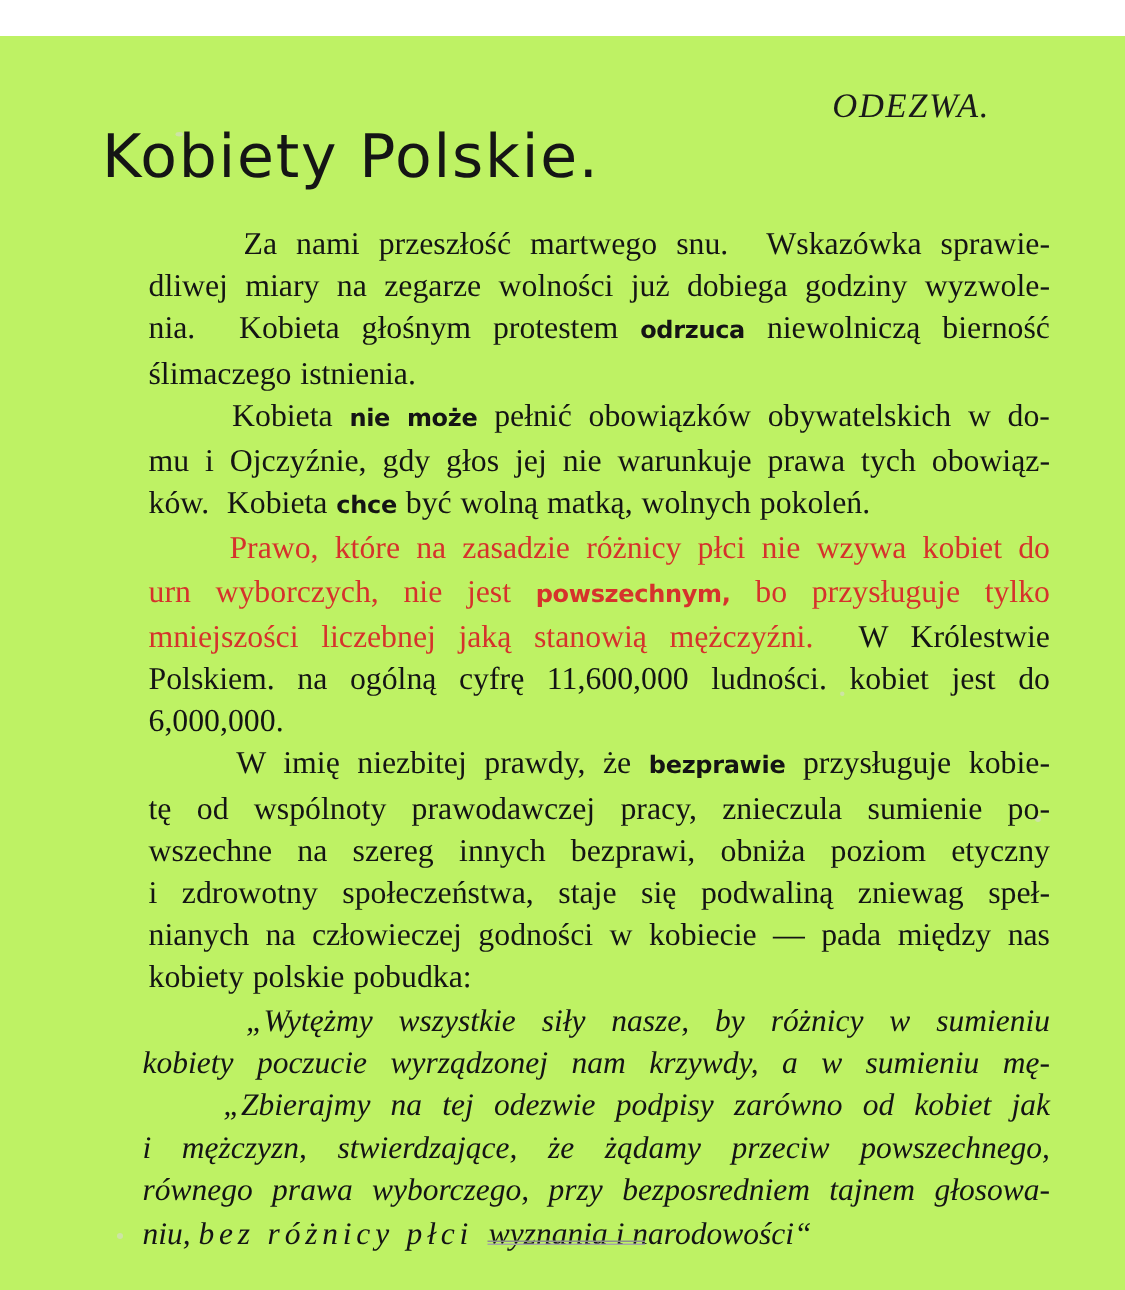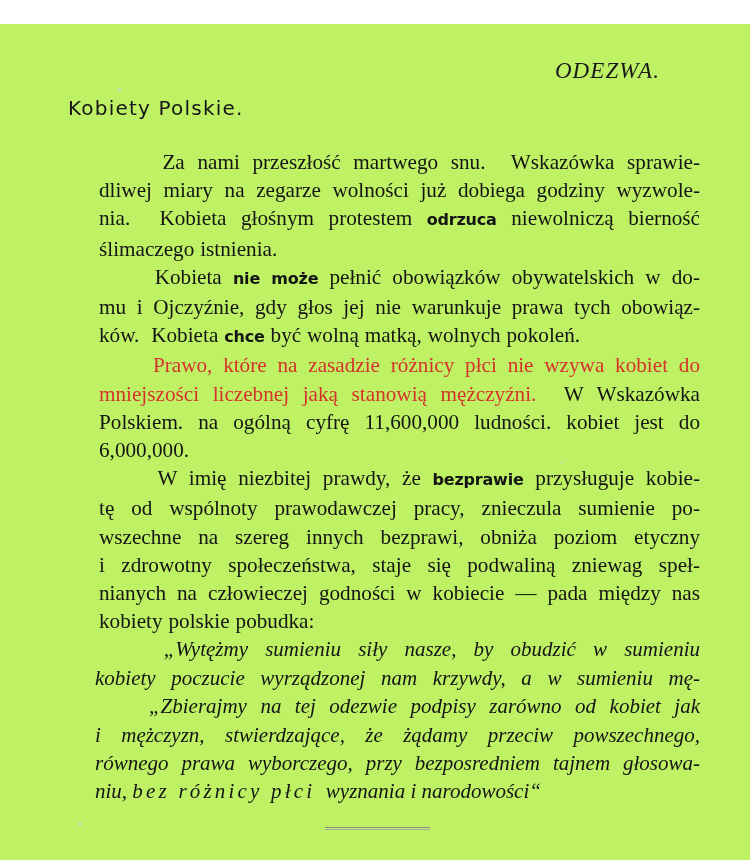--- a/index.html
+++ b/index.html
@@ -39,25 +39,25 @@
   .kicker {
     font-family: "Liberation Serif", "DejaVu Serif", serif;
     font-style: italic;
     font-size: 23px;
     letter-spacing: 1.1px;
     color: #1a1a1a;
   }
 
   .doc-title {
     position: absolute;
-    top: 72px;
+    top: 58px;
     left: 68px;
     font-family: "DejaVu Sans", "Liberation Sans", sans-serif;
     font-weight: 400;
-    font-size: 20px;
+    font-size: 40px;
     letter-spacing: 1.2px;
     color: #151515;
     white-space: nowrap;
   }
 
   
   .body-col {
     position: absolute;
     top: 124px;
     left: 55px;
@@ -175,36 +175,37 @@
     </p>
 
     <p class="para">
       <span class="ln j">&nbsp;&nbsp;&nbsp;&nbsp;&nbsp;<span>Kobieta</span>&nbsp;<b class="disp">nie może</b>&nbsp;<span>pełnić obowiązków obywatelskich w do-</span></span>
       <span class="ln j"><span>mu i Ojczyźnie, gdy głos jej nie warunkuje prawa tych obowiąz-</span></span>
       <span class="ln"><span>ków.</span>&nbsp;&nbsp;<span>Kobieta</span>&nbsp;<b class="disp">chce</b>&nbsp;<span>być wolną matką, wolnych pokoleń.</span></span>
     </p>
 
     <p class="para">
       <span class="ln j red">&nbsp;&nbsp;&nbsp;&nbsp;&nbsp;<span>Prawo, które na zasadzie różnicy płci nie wzywa kobiet do</span></span>
-      <span class="ln j"><span class="red">mniejszości liczebnej jaką stanowią mężczyźni.</span>&nbsp;&nbsp;<span>W  Wskazówka</span></span>
+      <span class="ln j red"><span>urn wyborczych, nie  jest</span>&nbsp;<b class="disp">powszechnym,</b>&nbsp;<span>bo przysługuje tylko</span></span>
+      <span class="ln j"><span class="red">mniejszości liczebnej jaką stanowią mężczyźni.</span>&nbsp;&nbsp;<span>W  Królestwie</span></span>
       <span class="ln j"><span>Polskiem. na ogólną cyfrę  11,600,000 ludności. kobiet jest do</span></span>
       <span class="ln"><span>6,000,000.</span></span>
     </p>
 
     <p class="para">
       <span class="ln j">&nbsp;&nbsp;&nbsp;&nbsp;&nbsp;<span>W imię niezbitej prawdy, że</span>&nbsp;<b class="disp">bezprawie</b>&nbsp;<span>przysługuje kobie-</span></span>
       <span class="ln j"><span>tę od wspólnoty prawodawczej pracy, znieczula sumienie po-</span></span>
       <span class="ln j"><span>wszechne na szereg innych bezprawi, obniża poziom etyczny</span></span>
       <span class="ln j"><span>i zdrowotny społeczeństwa, staje się podwaliną zniewag speł-</span></span>
       <span class="ln j"><span>nianych na człowieczej godności w kobiecie — pada między nas</span></span>
       <span class="ln"><span>kobiety polskie pobudka:</span></span>
     </p>
 
     <p class="appeal">
-      <span class="ln">&nbsp;&nbsp;&nbsp;&nbsp;<span>„Wytężmy sumieniu siły nasze, by obudzić w sumieniu</span></span>
+      <span class="ln">&nbsp;&nbsp;&nbsp;&nbsp;<span>„Wytężmy wszystkie siły nasze, by różnicy w sumieniu</span></span>
       <span class="ln"><span>kobiety poczucie wyrządzonej nam krzywdy, a w sumieniu mę-</span></span>
     </p>
 
     <p class="appeal">
       <span class="ln">&nbsp;&nbsp;&nbsp;&nbsp;<span>„Zbierajmy na tej odezwie podpisy zarówno od kobiet jak</span></span>
       <span class="ln"><span>i mężczyzn, stwierdzające, że żądamy przeciw powszechnego,</span></span>
       <span class="ln"><span>równego prawa wyborczego, przy bezposredniem tajnem głosowa-</span></span>
       <span class="ln last"><span>niu,</span>&nbsp;<span class="spaced">bez różnicy płci</span>&nbsp;&nbsp;<span>wyznania i narodowości“</span></span>
     </p>
 

